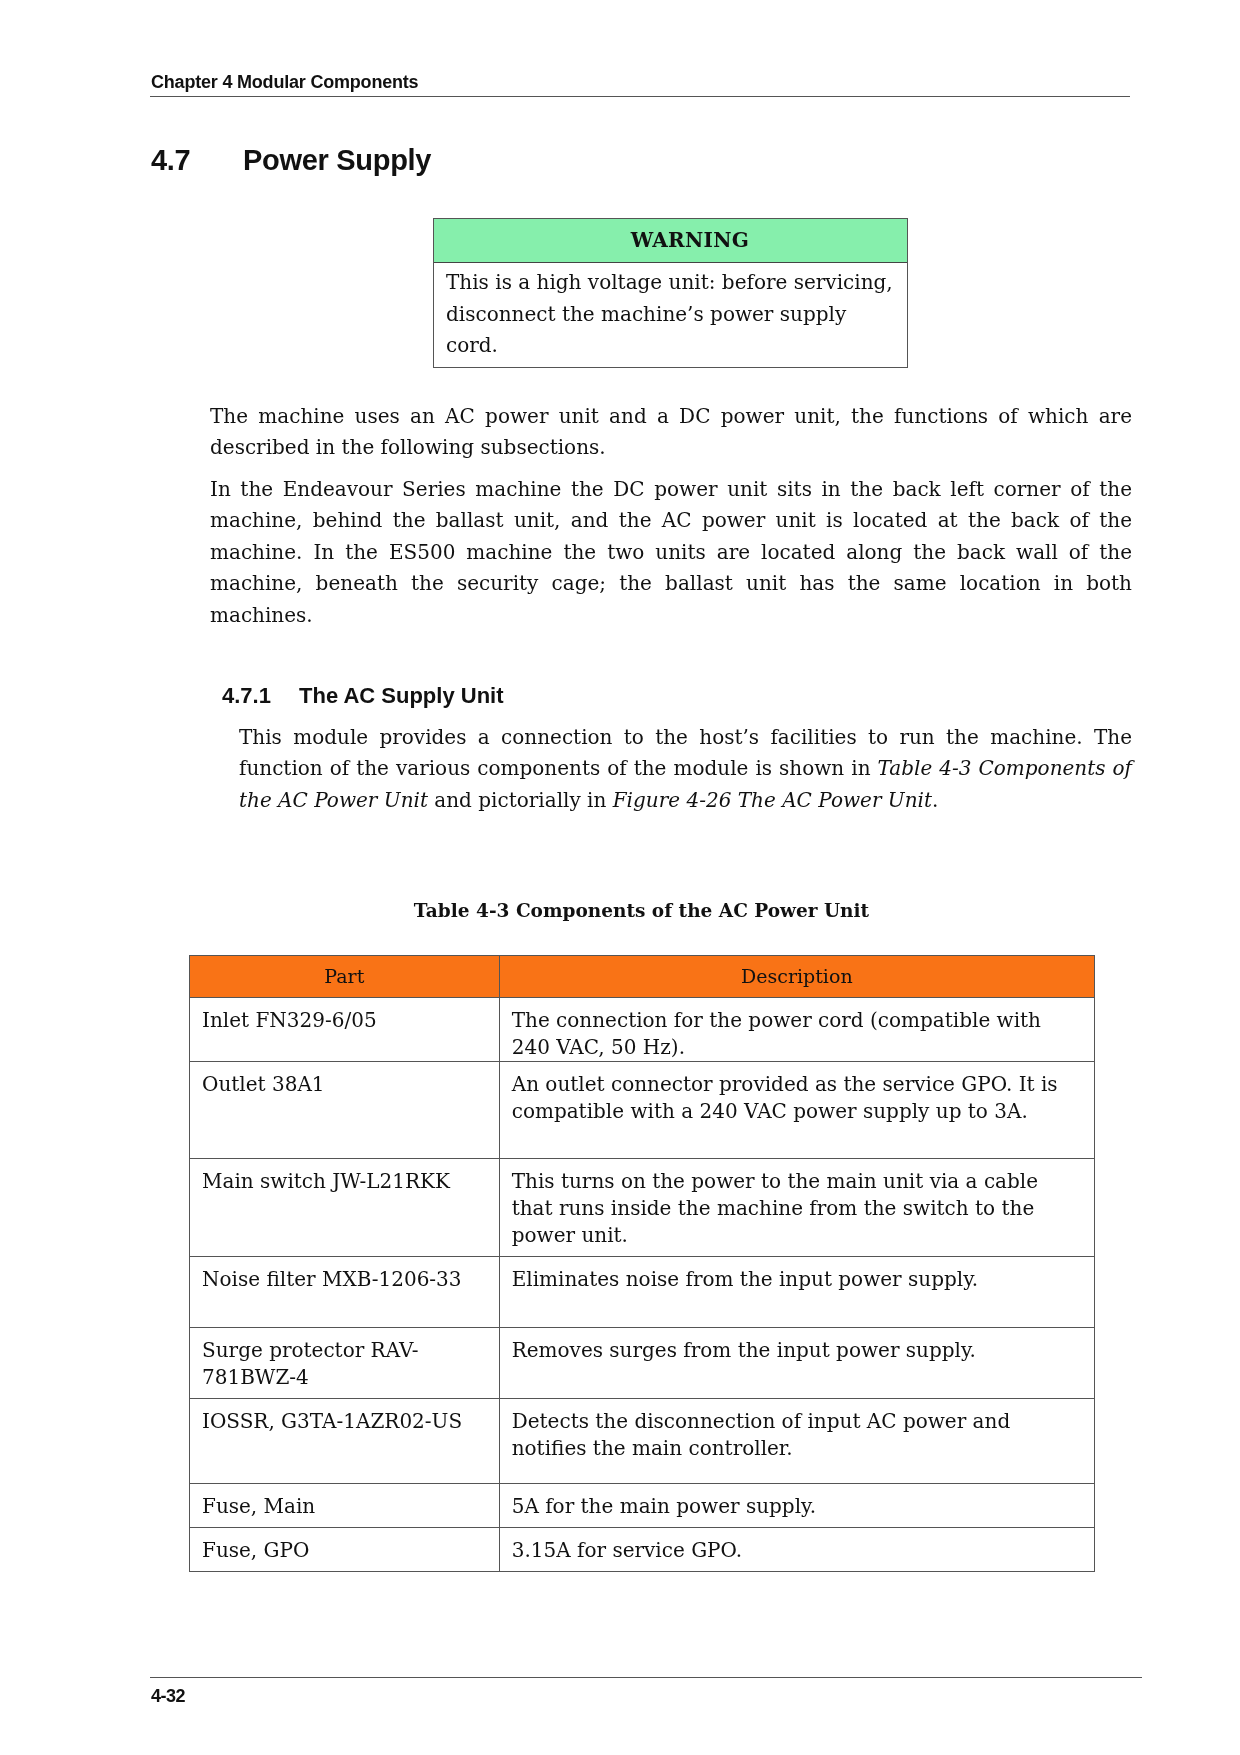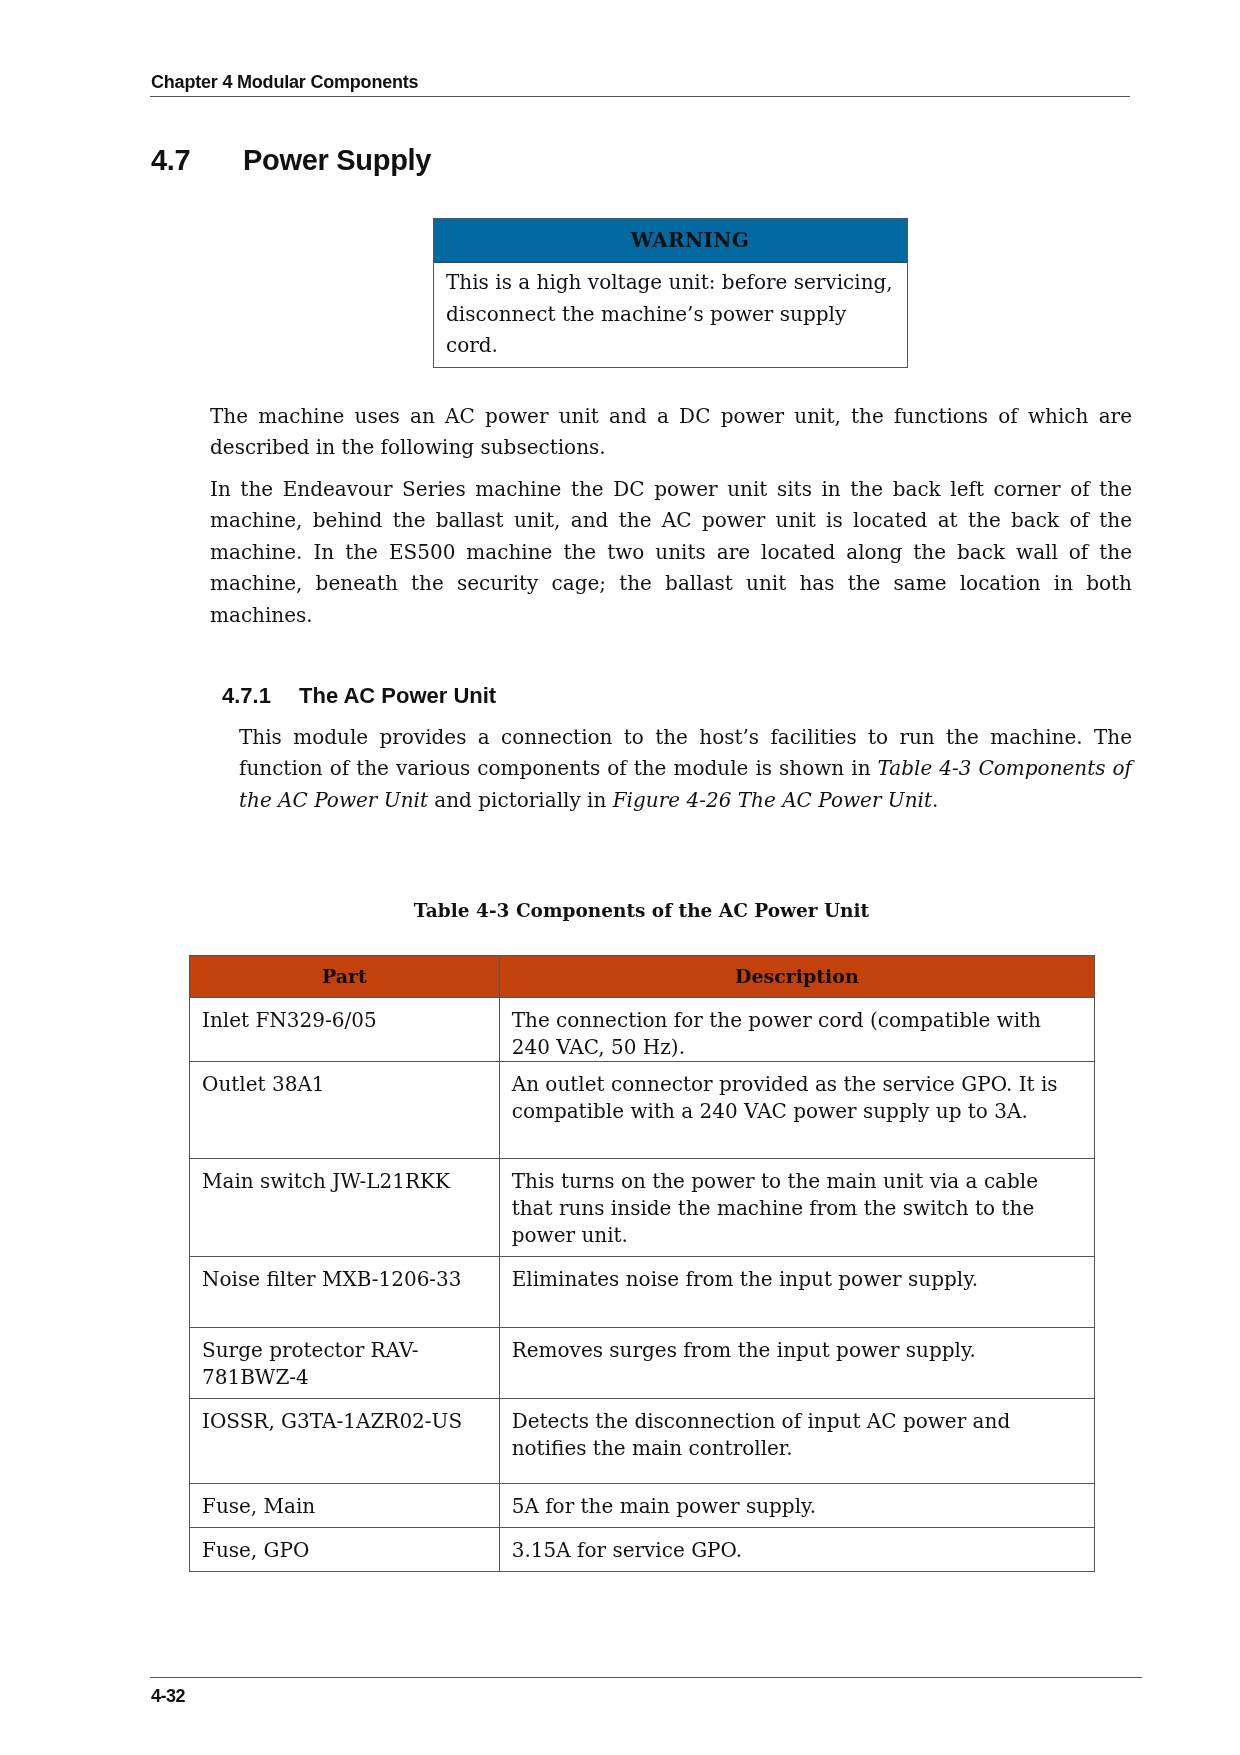--- a/index.html
+++ b/index.html
@@ -9,39 +9,39 @@
   .abs { position: absolute; }
 
   .running-head { left: 151px; top: 72px; font-weight: bold; font-size: 18px; letter-spacing: -0.2px; }
   .head-rule { left: 150px; top: 96px; width: 980px; height: 0; border-top: 1.5px solid #555; }
 
   .h1 { top: 144px; left: 151px; font-weight: bold; font-size: 29px; letter-spacing: -0.3px; }
   .h1 .num { position: absolute; left: 0; }
   .h1 .txt { position: absolute; left: 92px; white-space: nowrap; }
 
   .warning { left: 433px; top: 218px; width: 475px; height: 150px; border: 1.5px solid #555; box-sizing: border-box; }
-  .warning-head { height: 43px; background: #0369a1; border-bottom: 1.5px solid #444; text-align: center; font-weight: bold; font-size: 20px; line-height: 43px; letter-spacing: 0.3px; padding-left: 39px; }
+  .warning-head { height: 43px; background: #86efac; border-bottom: 1.5px solid #444; text-align: center; font-weight: bold; font-size: 20px; line-height: 43px; letter-spacing: 0.3px; padding-left: 39px; }
   .warning-body { padding: 4px 10px 0 12px; font-size: 20px; line-height: 31.5px; }
 
   .para { left: 210px; width: 922px; font-size: 20px; line-height: 31.4px; text-align: justify; }
   .p1 { top: 401px; }
   .p2 { top: 474px; }
 
   .h2 { top: 683px; left: 210px; font-weight: bold; font-size: 22px; }
   .h2 .num { position: absolute; left: 12px; }
   .h2 .txt { position: absolute; left: 89px; white-space: nowrap; }
 
   .p3 { left: 239px; width: 893px; top: 722px; font-size: 20px; line-height: 31.4px; text-align: justify; }
   .p3 i { font-style: italic; }
 
   .caption { left: 189px; width: 905px; top: 900px; text-align: center; font-weight: bold; font-size: 18.5px; }
 
   table.parts { position: absolute; left: 189px; top: 955px; width: 906px; border-collapse: collapse; font-size: 20px; }
   table.parts th, table.parts td { border: 1.5px solid #555; vertical-align: top; padding: 9px 12px 0 12px; line-height: 27px; text-align: left; }
-  table.parts th { background: #c2410c; text-align: center; font-weight: bold; font-size: 19px; padding: 0; vertical-align: middle; }
+  table.parts th { background: #f97316; text-align: center; font-weight: normal; font-size: 19px; padding: 0; vertical-align: middle; }
   table.parts col.c1 { width: 310px; }
   table.parts col.c2 { width: 596px; }
 
   .foot-rule { left: 150px; top: 1677px; width: 992px; height: 0; border-top: 1.5px solid #555; }
   .page-num { left: 151px; top: 1686px; font-weight: bold; font-size: 18px; letter-spacing: -0.5px; }
 </style>
 </head>
 <body>
 
 <div class="abs sans running-head">Chapter 4 Modular Components</div>
@@ -55,21 +55,21 @@
 <div class="abs warning serif">
   <div class="warning-head">WARNING</div>
   <div class="warning-body">This is a high voltage unit: before servicing, disconnect the machine’s power supply cord.</div>
 </div>
 
 <div class="abs serif para p1">The machine uses an AC power unit and a DC power unit, the functions of which are described in the following subsections.</div>
 <div class="abs serif para p2">In the Endeavour Series machine the DC power unit sits in the back left corner of the machine, behind the ballast unit, and the AC power unit is located at the back of the machine.  In the ES500 machine the two units are located along the back wall of the machine, beneath the security cage; the ballast unit has the same location in both machines.</div>
 
 <div class="abs sans h2">
   <span class="num">4.7.1</span>
-  <span class="txt">The AC Power Unit</span>
+  <span class="txt">The AC Supply Unit</span>
 </div>
 
 <div class="abs serif p3"><span>This module provides a connection to the host’s facilities to run the machine. The function of the various components of the module is shown in </span><i>Table 4-3 Components of the AC Power Unit</i><span> and pictorially in </span><i>Figure 4-26 The AC Power Unit</i><span>.</span></div>
 
 <div class="abs serif caption">Table 4-3 Components of the AC Power Unit</div>
 
 <table class="parts serif">
   <colgroup>
       <col class="c1">
       <col class="c2">

